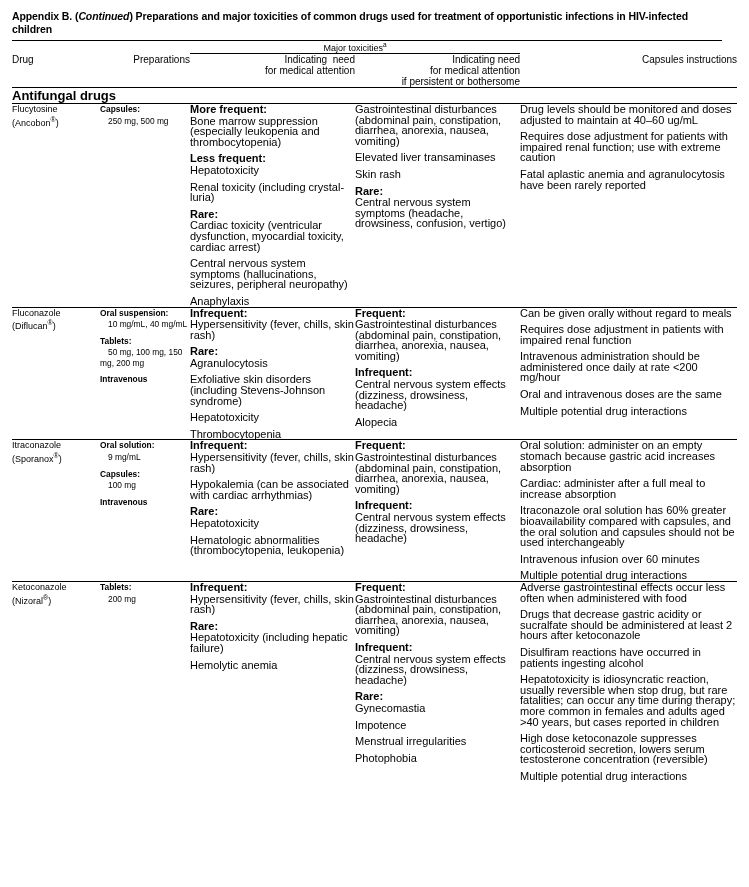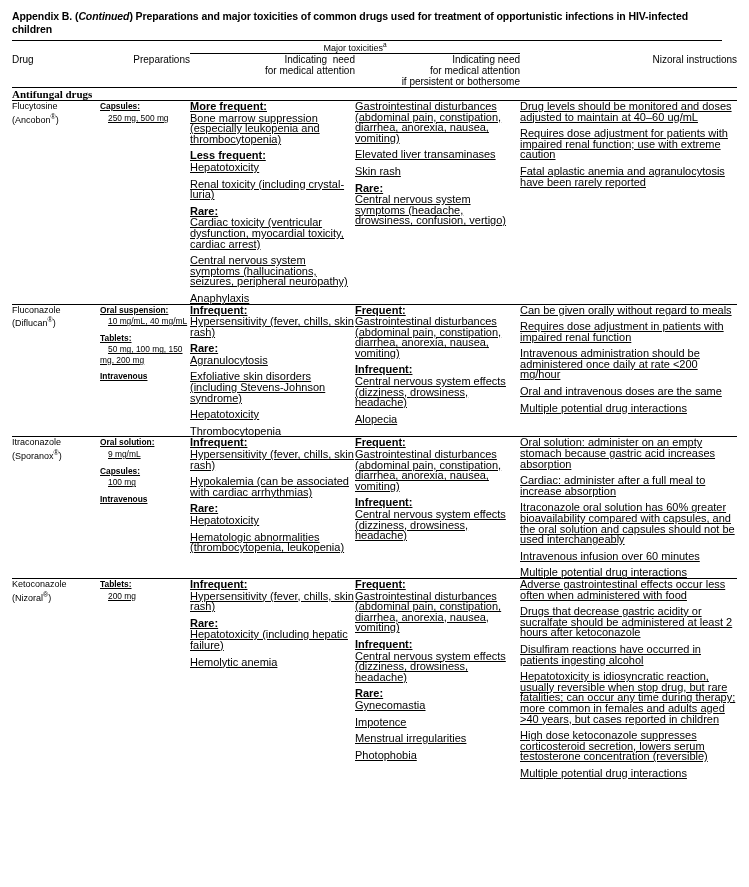--- a/index.html
+++ b/index.html
@@ -73,25 +73,24 @@
     text-align: left;
     padding-left: 0;
   }
   .hdr-bottom-rule td {
     border-bottom: 1.2px solid #000;
     text-align: right;
   }
 
   
   .section-row td {
-    font-size: 11px;
+    font-size: 13px;
     font-weight: bold;
     padding: 2px 0 2px 0;
     border-bottom: 0.8px solid #000;
-    font-family: Liberation Serif, serif;
   }
 
   
   .body-row > td {
     padding: 5px 8px 8px 0;
     line-height: 10.6px;
   }
   .body-row.sep > td {
     border-top: 0.8px solid #000;
   }
@@ -101,21 +100,21 @@
   }
   .cell-drug .reg { font-size: 7px; vertical-align: super; }
   .cell-prep {
     font-size: 8.4px;
     line-height: 11px;
   }
   .cell-tox, .cell-spec {
     font-size: 11px;
     line-height: 10.6px;
   }
-  .blk { margin-bottom: 6px; text-decoration: underline; }
+  .blk { margin-bottom: 6px; }
   .blk:last-child { margin-bottom: 0; }
   .lbl { font-weight: bold; display: block; margin-bottom: 1px; }
   .pad-left-8 { padding-left: 8px; }
 </style>
 </head>
 <body>
 
 <div class="page">
 
   <div class="title">
@@ -148,21 +147,21 @@
       <td class="hdr-cell">Preparations</td>
       <td class="hdr-cell">
         <div>Indicating&nbsp; need</div>
         <div>for medical attention</div>
       </td>
       <td class="hdr-cell">
         <div>Indicating need</div>
         <div>for medical attention</div>
         <div>if persistent or bothersome</div>
       </td>
-      <td class="hdr-cell">Nizoral instructions</td>
+      <td class="hdr-cell">Capsules instructions</td>
     </tr>
 
     <tr class="section-row">
       <td colspan="5">Antifungal drugs</td>
     </tr>
 
     <tr class="body-row">
       <td class="cell-drug">
         <div>Flucytosine</div>
         <div><span>(Ancobon</span><span class="reg">®</span>)</div>

